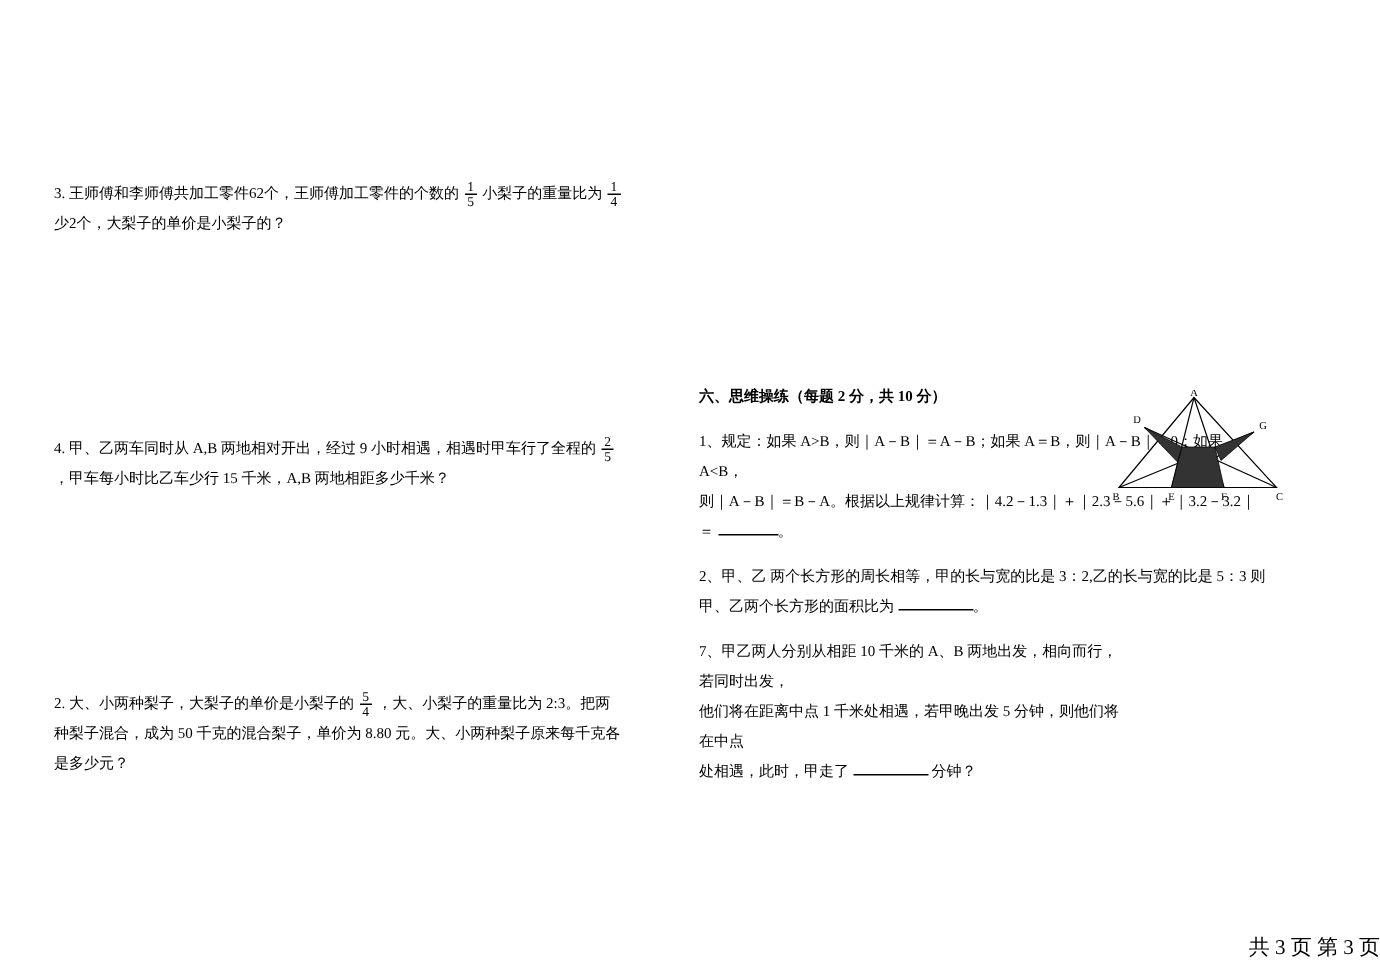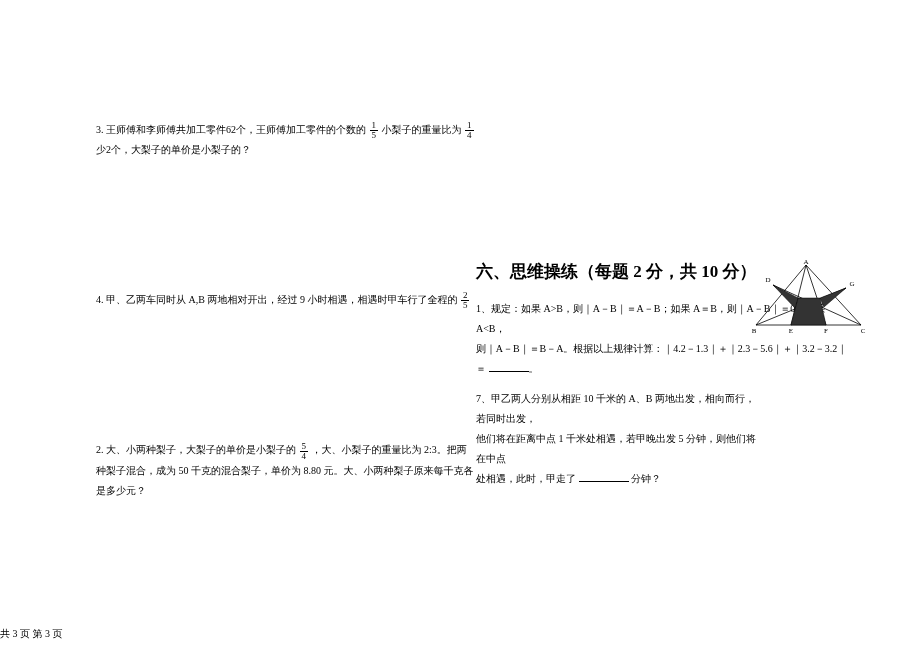--- a/index.html
+++ b/index.html
@@ -11,21 +11,22 @@
       font-family: "SimSun", "宋体", serif;
       font-size: 10px;
       background: #ffffff;
       width: 920px;
       height: 651px;
       position: relative;
       color: #000;
     }
     .page {
       display: flex;
-      padding: 120px 40px 20px 96px;
+      padding: 120px 40px 20px 36px;
+      gap: 50px;
       height: 620px;
     }
     .col {
       width: 380px;
       line-height: 2.0;
     }
     .col-right {
       padding-top: 135px;
     }
     .problem {
@@ -33,21 +34,21 @@
       position: relative;
     }
     .problem.big-gap {
       margin-bottom: 130px;
     }
     .problem.mid-gap {
       margin-bottom: 130px;
     }
     .section-title {
       font-weight: bold;
-      font-size: 17px;
+      font-size: 10px;
       margin-bottom: 10px;
     }
     .frac {
       display: inline-flex;
       flex-direction: column;
       align-items: center;
       vertical-align: middle;
       line-height: 1;
       font-size: 9px;
       margin: 0 1px;
@@ -66,26 +67,26 @@
       height: 12px;
       vertical-align: baseline;
     }
     .blank.short {
       min-width: 40px;
     }
     .blank.long {
       min-width: 60px;
     }
     .footer {
-      text-align: left;
+      text-align: right;
       position: absolute;
       bottom: 10px;
       left: 0;
       right: 0;
-      font-size: 10px;
+      font-size: 14px;
     }
     .fig {
       position: absolute;
       right: -10px;
       top: 140px;
       width: 115px;
       height: 75px;
     }
     .prob-4-5-wrap {
       position: relative;
@@ -113,20 +114,21 @@
       </span>
       <span>少2个，大梨子的单价是小梨子的？</span>
     </div>
 
     <div class="problem mid-gap">
       <span>4. 甲、乙两车同时从 A,B 两地相对开出，经过 9 小时相遇，相遇时甲车行了全程的</span>
       <span class="frac">
         <span class="num">2</span>
         <span class="den">5</span>
       </span>
+      <span>，甲车每小时比乙车少行 15 千米，A,B 两地相距多少千米？</span>
     </div>
 
     <div class="problem">
       <span>2. 大、小两种梨子，大梨子的单价是小梨子的</span>
       <span class="frac">
         <span class="num">5</span>
         <span class="den">4</span>
       </span>
       <span>，大、小梨子的重量比为 2:3。把两种梨子混合，成为 50 千克的混合梨子，单价为 8.80 元。大、小两种梨子原来每千克各是多少元？</span>
     </div>
@@ -136,20 +138,24 @@
   <div class="col col-right prob-4-5-wrap">
 
     <div class="section-title">六、思维操练（每题 2 分，共 10 分）</div>
 
     <div class="problem" style="margin-bottom:10px;">
       <span>1、规定：如果 A&gt;B，则｜A－B｜＝A－B；如果 A＝B，则｜A－B｜＝0；如果 A&lt;B，</span><br>
       <span>则｜A－B｜＝B－A。根据以上规律计算：｜4.2－1.3｜＋｜2.3－5.6｜＋｜3.2－3.2｜＝</span>
       <span class="blank short"></span>。
     </div>
 
+    <div class="problem" style="margin-bottom:10px;">
+      <span>2、甲、乙 两个长方形的周长相等，甲的长与宽的比是 3：2,乙的长与宽的比是 5：3 则甲、乙两个长方形的面积比为</span>
+      <span class="blank"></span>。
+    </div>
 
 
     <div class="problem narrow" style="margin-bottom:10px;">
       <span>7、甲乙两人分别从相距 10 千米的 A、B 两地出发，相向而行，若同时出发，</span><br>
       <span>他们将在距离中点 1 千米处相遇，若甲晚出发 5 分钟，则他们将在中点</span><br>
       <span>处相遇，此时，甲走了</span>
       <span class="blank"></span>
       <span>分钟？</span>
     </div>
 

